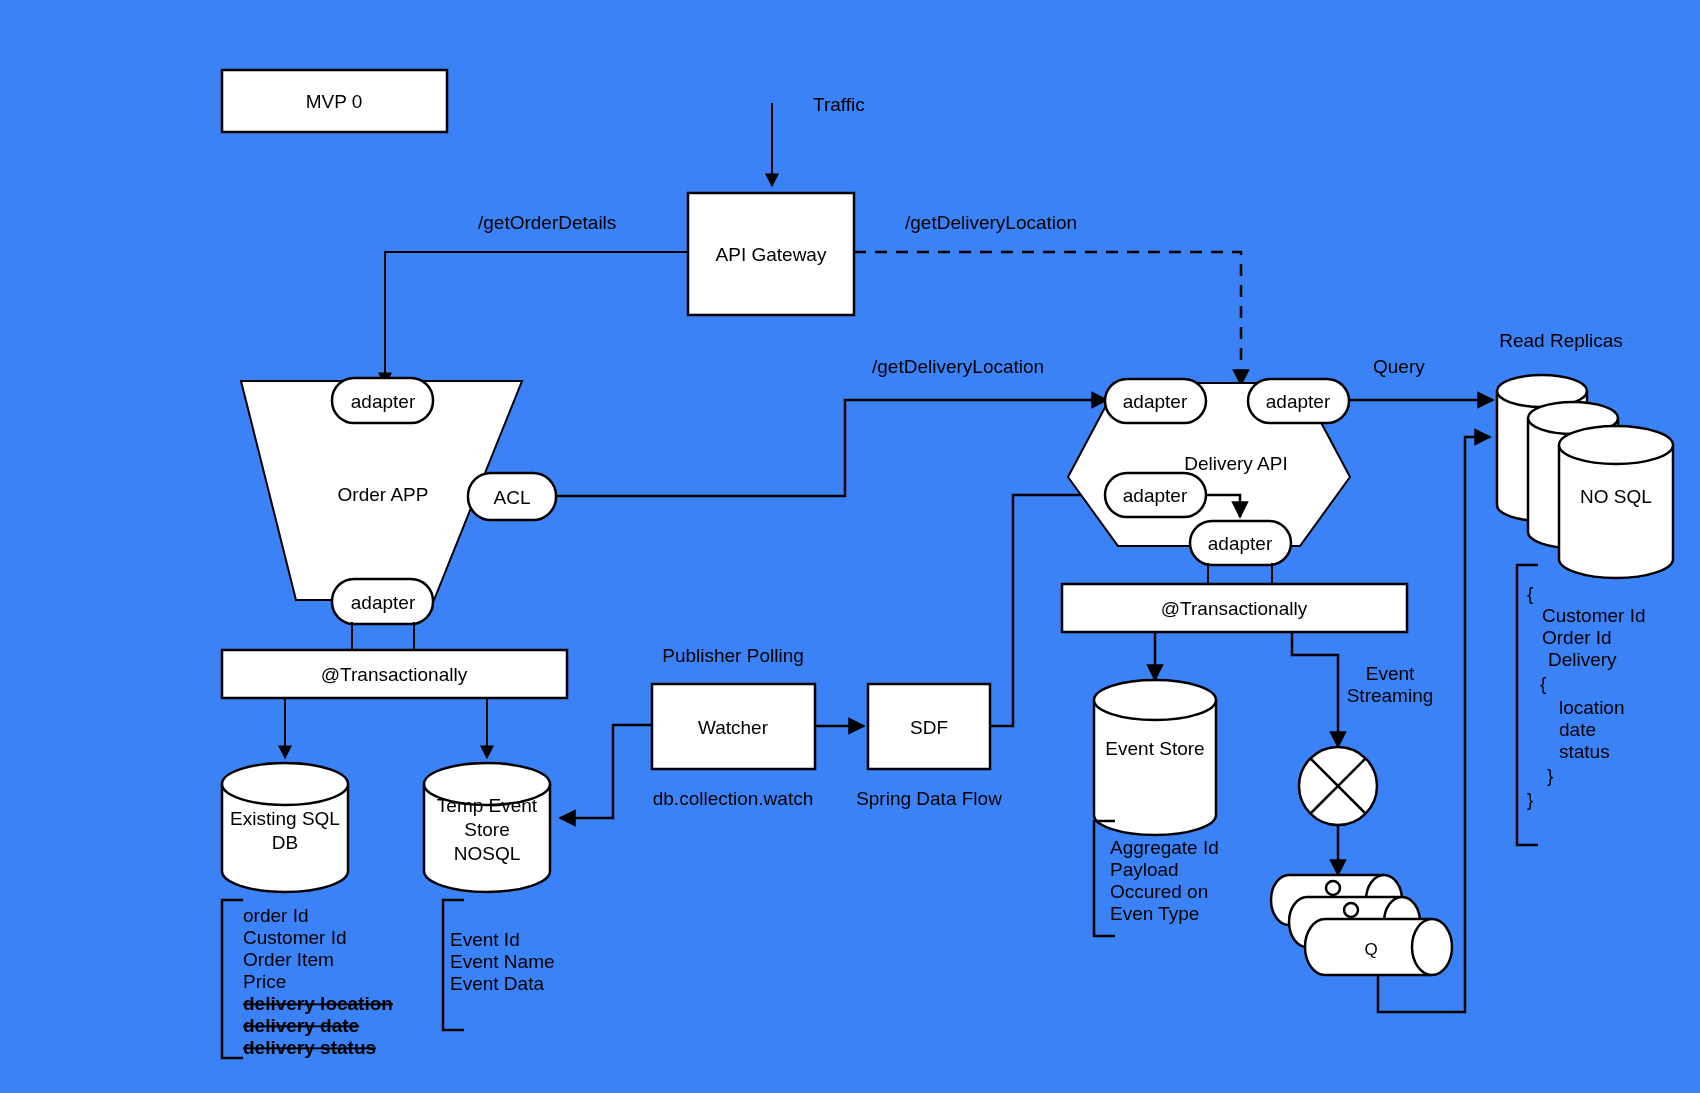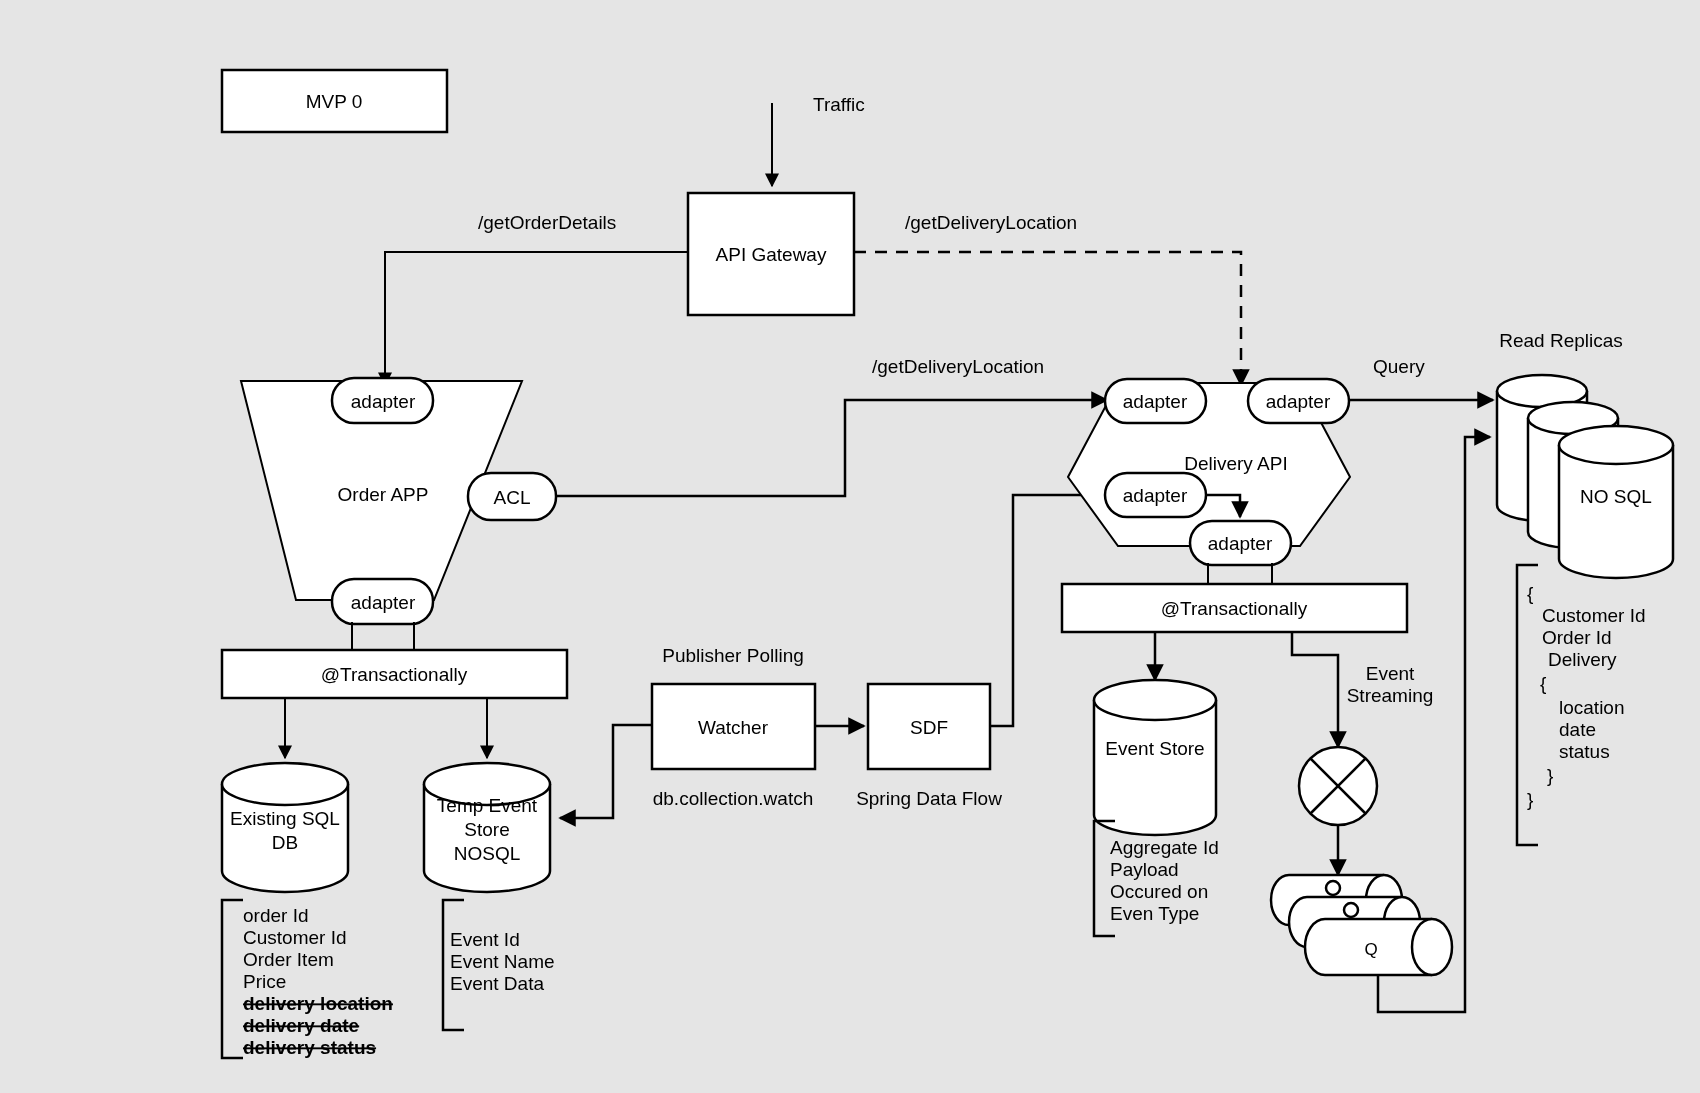--- a/index.html
+++ b/index.html
@@ -8,21 +8,21 @@
     background: #ffffff;
   }
   body {
     font-family: "Liberation Sans", sans-serif;
     color: #000000;
   }
   #canvas {
     position: relative;
     width: 1700px;
     height: 1093px;
-    background: #e5e5e5;
+    background: #3b82f6;
     overflow: hidden;
   }
   #diagram-svg {
     position: absolute;
     top: 0; left: 0;
     width: 1700px;
     height: 1093px;
   }
   .dlabel {
     font-family: "Liberation Sans", sans-serif;

